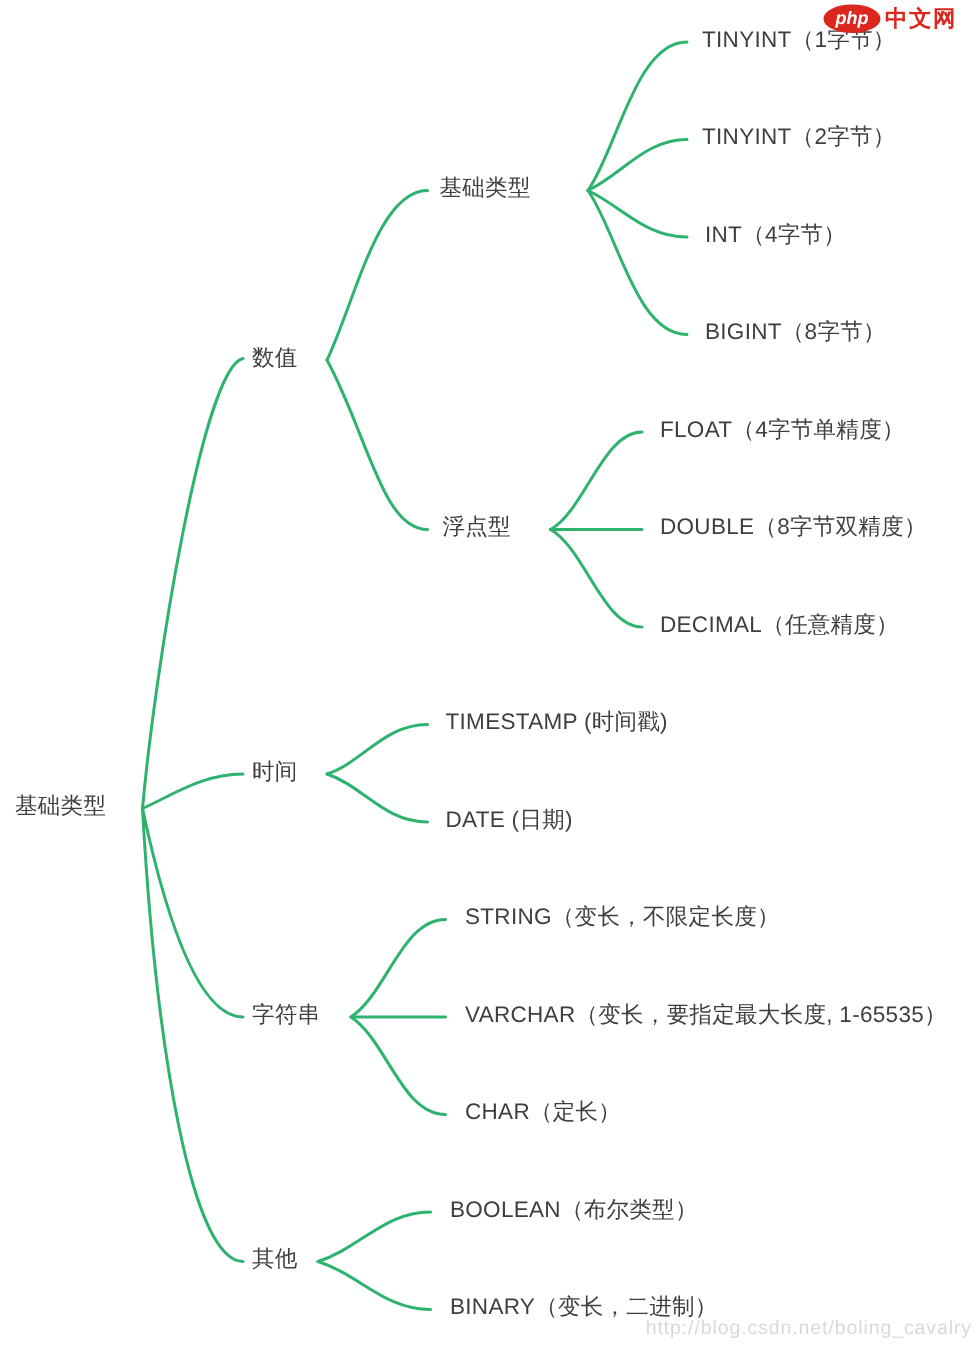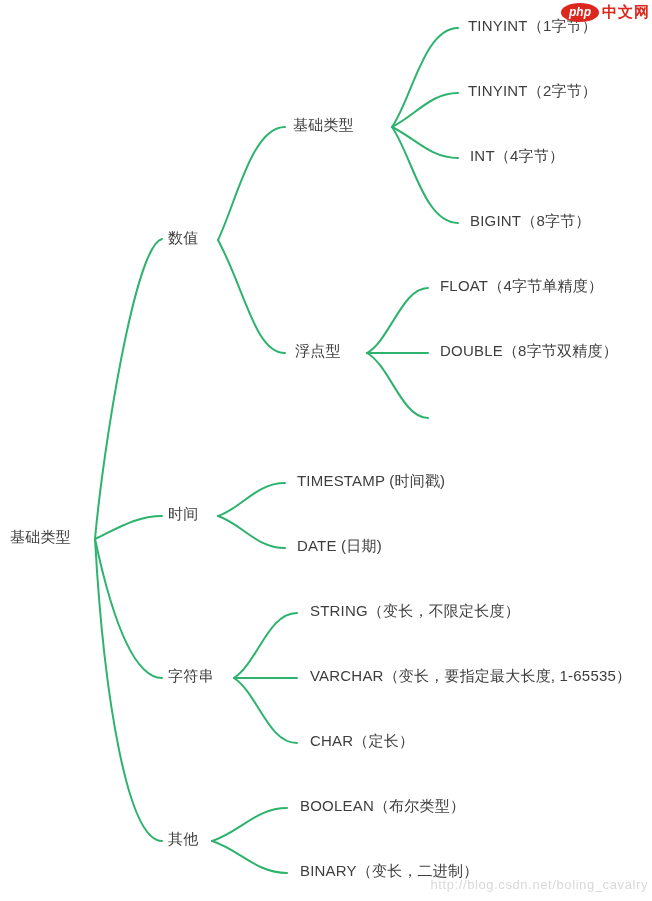--- a/index.html
+++ b/index.html
@@ -6,21 +6,21 @@
   .stage{
     position:relative;width:652px;height:901px;background:#ffffff;
     font-family:"Liberation Sans",sans-serif;overflow:hidden;
   }
   svg.edges{position:absolute;left:0;top:0;}
   .edge{fill:none;stroke:var(--edge,#2db36e);stroke-width:2;stroke-linecap:round;}
   .node{
     position:absolute;transform:translateY(-52%);
     font-size:15px;color:var(--text,#3e3e3e);white-space:nowrap;letter-spacing:.2px;
   }
-  .logo{position:absolute;top:3px;right:2px;display:flex;align-items:flex-start;gap:3px;}
+  .logo{position:absolute;top:3px;right:14px;display:flex;align-items:flex-start;gap:3px;}
   .logo-badge{
     display:inline-block;width:38px;height:19px;background:var(--logo-red,#dc271e);
     border-radius:50%;color:#fff;font-style:italic;font-weight:bold;font-size:12px;
     line-height:19px;text-align:center;
   }
   .logo-site{color:var(--logo-red,#dc271e);font-weight:bold;font-size:15px;letter-spacing:1px;}
   .watermark{
     position:absolute;top:877px;right:4px;font-size:13px;
     color:var(--watermark,#d9d9d9);letter-spacing:.6px;
   }
@@ -65,20 +65,21 @@
   <div class="node" style="left:168px;top:239px">数值</div>
   <div class="node" style="left:293px;top:126px">基础类型</div>
   <div class="node" style="left:468px;top:27px">TINYINT（1字节）</div>
   <div class="node" style="left:468px;top:92px">TINYINT（2字节）</div>
   <div class="node" style="left:470px;top:157px">INT（4字节）</div>
   <div class="node" style="left:470px;top:222px">BIGINT（8字节）</div>
 
   <div class="node" style="left:295px;top:352px">浮点型</div>
   <div class="node" style="left:440px;top:287px">FLOAT（4字节单精度）</div>
   <div class="node" style="left:440px;top:352px">DOUBLE（8字节双精度）</div>
+  <div class="node" style="left:440px;top:417px">DECIMAL（任意精度）</div>
 
   <div class="node" style="left:168px;top:515px">时间</div>
   <div class="node" style="left:297px;top:482px">TIMESTAMP (时间戳)</div>
   <div class="node" style="left:297px;top:547px">DATE (日期)</div>
 
   <div class="node" style="left:168px;top:677px">字符串</div>
   <div class="node" style="left:310px;top:612px">STRING（变长，不限定长度）</div>
   <div class="node" style="left:310px;top:677px">VARCHAR（变长，要指定最大长度, 1-65535）</div>
   <div class="node" style="left:310px;top:742px">CHAR（定长）</div>
 

